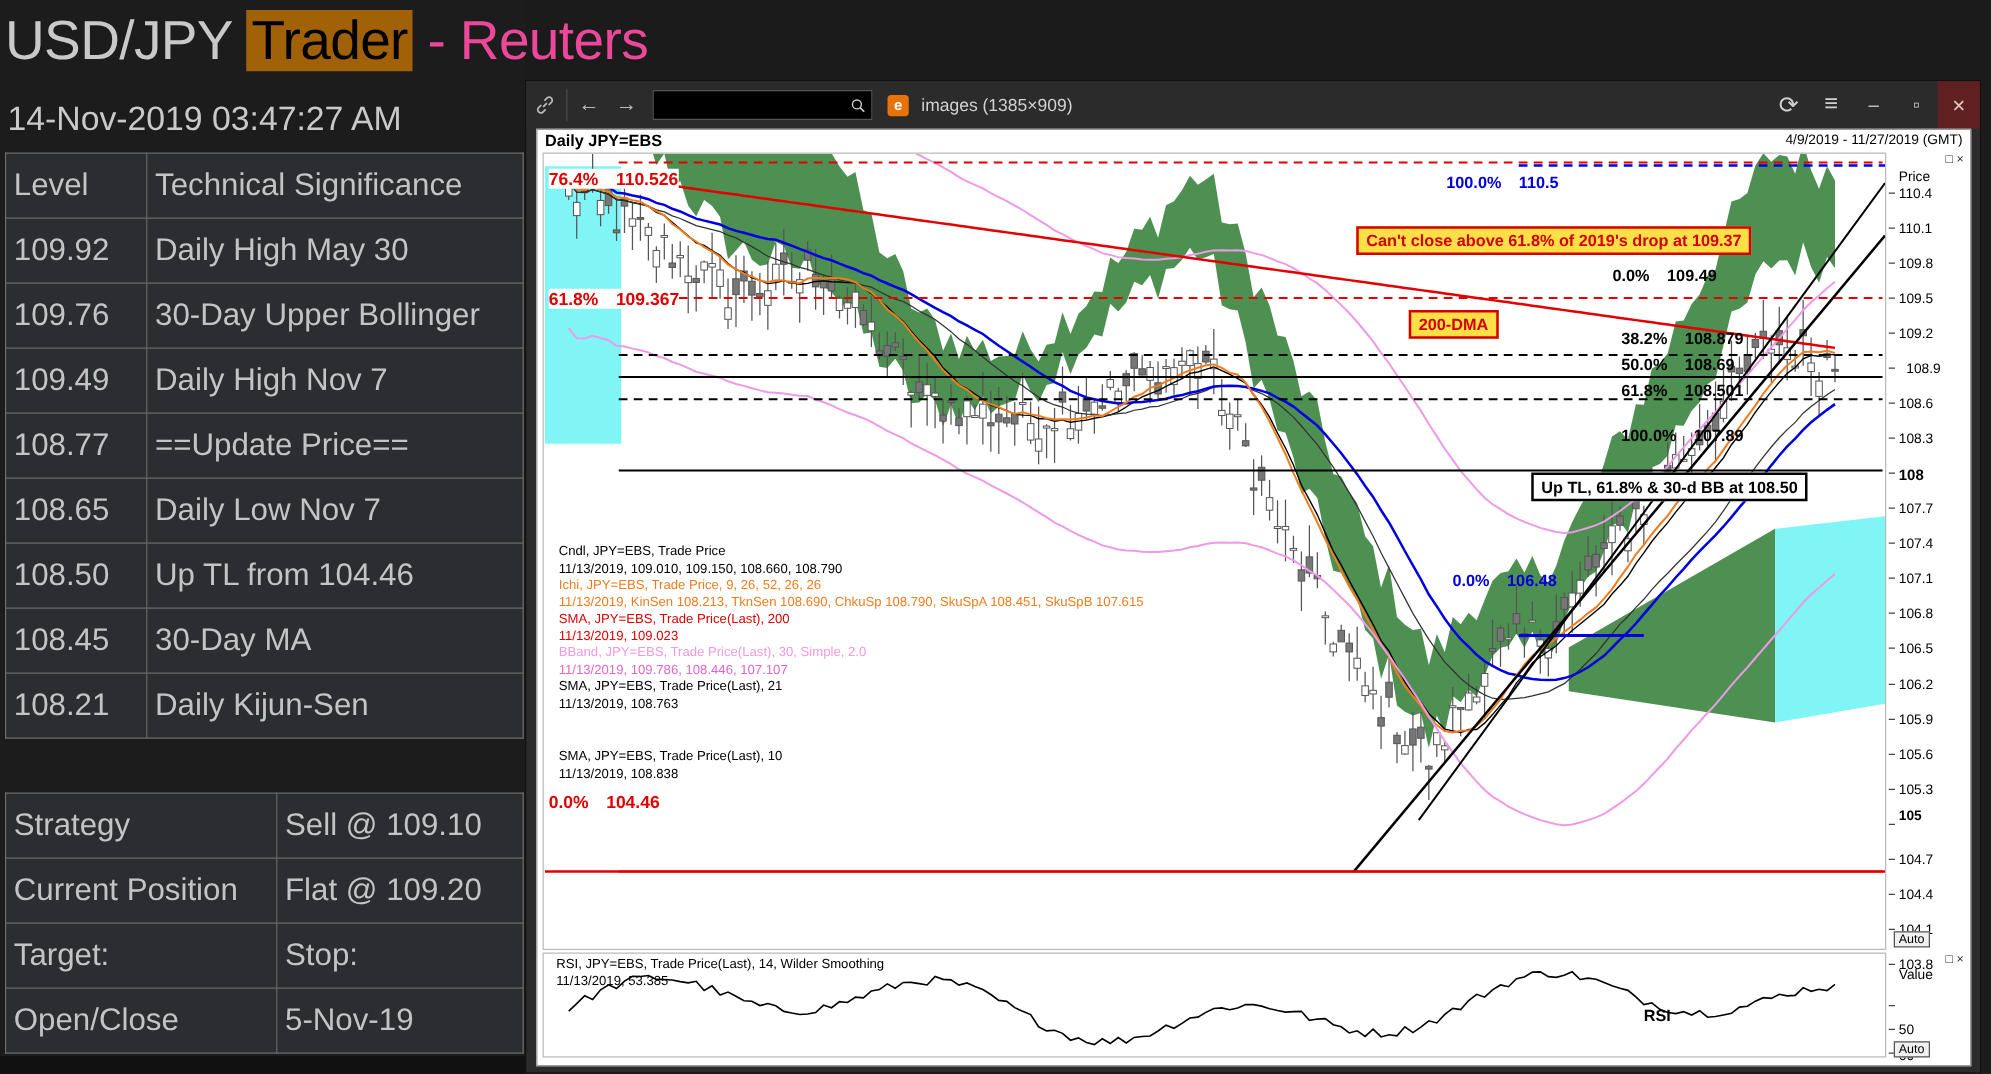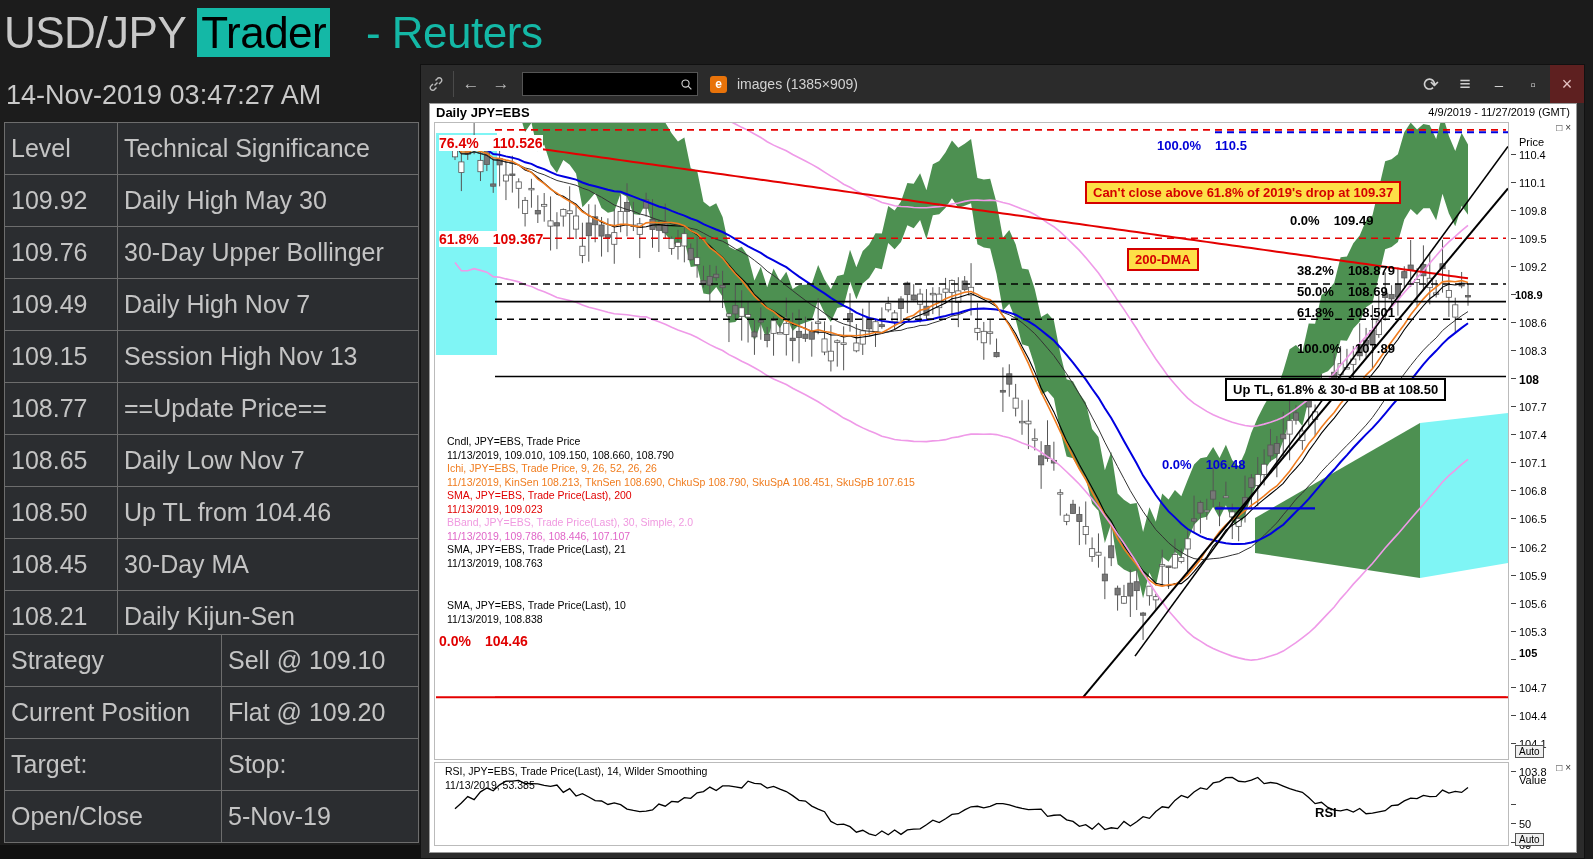--- a/index.html
+++ b/index.html
@@ -1,22 +1,22 @@
 <!DOCTYPE html>
 <html><head>
 <meta charset="utf-8">
 <style>
   html,body{margin:0;padding:0;background:#1b1b1b;}
   body{width:1593px;height:859px;overflow:hidden;font-family:"Liberation Sans",sans-serif;}
 
   
   #left-panel{position:absolute;left:0;top:0;width:420px;height:859px;background:#1c1c1c;}
   #page-title{position:absolute;left:4px;top:8px;font-size:44px;color:#c9c9c9;white-space:nowrap;letter-spacing:-.5px;}
-  #page-title .sel{background:#14b8a6;color:#000;padding:0 4px;}
-  #page-title .dim{color:#14b8a6;margin-left:24px;}
+  #page-title .sel{background:#a16207;color:#000;padding:0 4px;}
+  #page-title .dim{color:#ec4899;}
   #timestamp{position:absolute;left:6px;top:80px;font-size:27px;color:#c9c9c9;white-space:nowrap;}
 
   table.grid{position:absolute;border-collapse:collapse;table-layout:fixed;}
   #levels-table{left:4px;top:122px;width:415px;}
   #levels-table td,#levels-table th{border:1px solid #6d6d6d;color:#c4c4c4;font-weight:normal;
      font-size:25px;height:51px;padding:0 6px;text-align:left;background:#2b2d30;white-space:nowrap;overflow:hidden;}
   #levels-table .c-level{width:113px;}
   #strategy-table{left:4px;top:634px;width:415px;}
   #strategy-table td{border:1px solid #6d6d6d;color:#c4c4c4;font-size:25px;height:51px;
      padding:0 6px;text-align:left;background:#2b2d30;white-space:nowrap;overflow:hidden;}
@@ -88,24 +88,20 @@
           <td>109.92</td>
           <td>Daily High May 30</td>
         </tr>
         <tr>
           <td>109.76</td>
           <td>30-Day Upper Bollinger</td>
         </tr>
         <tr>
           <td>109.49</td>
           <td>Daily High Nov 7</td>
-        </tr>
-        <tr>
-          <td>109.15</td>
-          <td>Session High Nov 13</td>
         </tr>
         <tr>
           <td>108.77</td>
           <td>==Update Price==</td>
         </tr>
         <tr>
           <td>108.65</td>
           <td>Daily Low Nov 7</td>
         </tr>
         <tr>
@@ -577,21 +573,21 @@
           <div class="axislabel" style="left: 8px; top: 26.7059px;">110.4</div>
           <div class="axistick" style="top: 59.7647px;"></div>
           <div class="axislabel" style="left: 8px; top: 54.7647px;">110.1</div>
           <div class="axistick" style="top: 87.8235px;"></div>
           <div class="axislabel" style="left: 8px; top: 82.8235px;">109.8</div>
           <div class="axistick" style="top: 115.882px;"></div>
           <div class="axislabel" style="left: 8px; top: 110.882px;">109.5</div>
           <div class="axistick" style="top: 143.941px;"></div>
           <div class="axislabel" style="left: 8px; top: 138.941px;">109.2</div>
           <div class="axistick" style="top: 172px;"></div>
-          <div class="axislabel" style="left: 4px; top: 167px; font-weight: bold;">108.9</div>
+          <div class="axislabel" style="left: 14px; top: 167px;">108.9</div>
           <div class="axistick" style="top: 200.059px;"></div>
           <div class="axislabel" style="left: 8px; top: 195.059px;">108.6</div>
           <div class="axistick" style="top: 228.118px;"></div>
           <div class="axislabel" style="left: 8px; top: 223.118px;">108.3</div>
           <div class="axistick" style="top: 256.176px;"></div>
           <div class="axislabel" style="left: 8px; top: 251.176px; font-weight: bold; font-size: 12px;">108</div>
           <div class="axistick" style="top: 284.235px;"></div>
           <div class="axislabel" style="left: 8px; top: 279.235px;">107.7</div>
           <div class="axistick" style="top: 312.294px;"></div>
           <div class="axislabel" style="left: 8px; top: 307.294px;">107.4</div>

